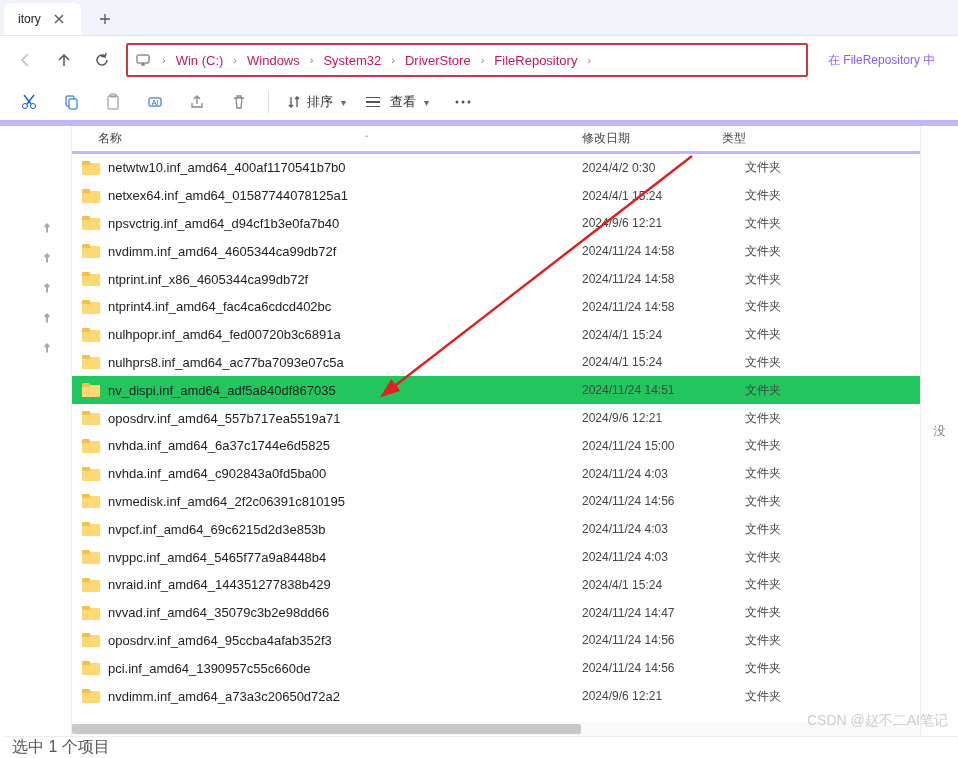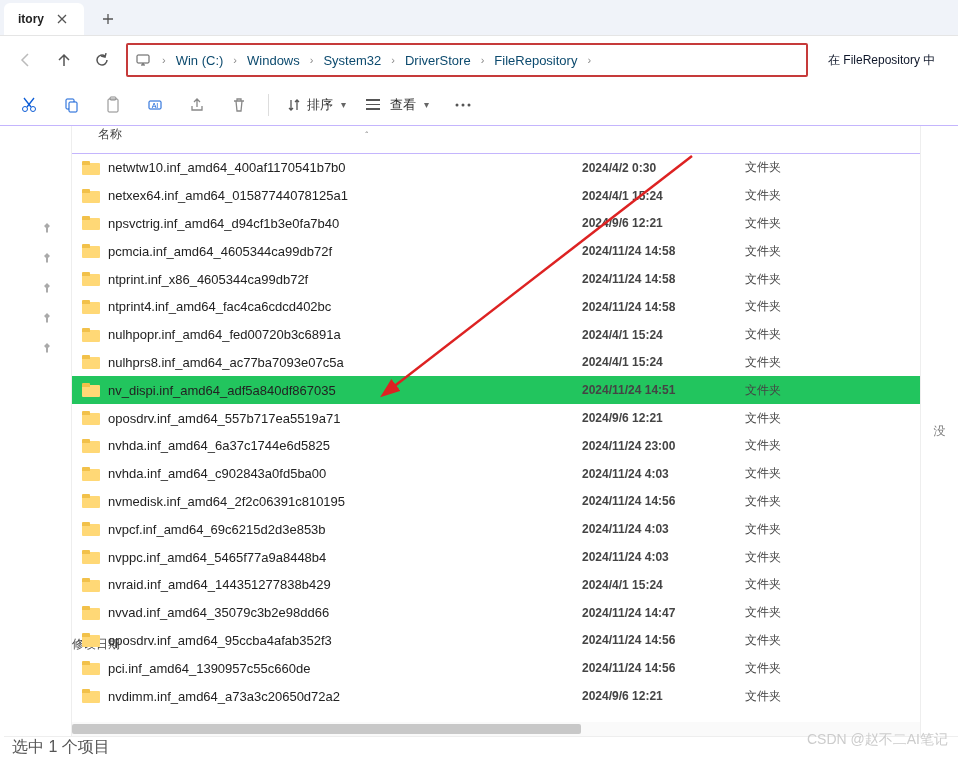--- a/index.html
+++ b/index.html
@@ -1,77 +1,77 @@
 <!DOCTYPE html>
 <html><head>
 <meta charset="utf-8">
 <style>
 * { margin: 0; padding: 0; box-sizing: border-box; font-family: "Segoe UI", "Microsoft YaHei", sans-serif; }
 body { background: #ffffff; width: 958px; height: 758px; overflow: hidden; position: relative; font-size: 13px; color: #222; }
 
 
-.tabbar { height: 36px; background: #f0f3f9; display: flex; align-items: flex-end; border-bottom: 1px solid #e5e5e5; font-weight: bold; }
+.tabbar { height: 36px; background: #f0f3f9; display: flex; align-items: flex-end; border-bottom: 1px solid #e5e5e5; }
 .tab { background: #ffffff; height: 32px; display: flex; align-items: center; padding: 0 14px 0 14px; border-radius: 6px 6px 0 0; margin-left: 4px; gap: 10px; font-size: 12px; }
 .tab-close { width: 16px; height: 16px; display: flex; align-items: center; justify-content: center; color: #555; border-radius: 3px; }
 .tab-new { width: 32px; height: 32px; display: flex; align-items: center; justify-content: center; color: #555; margin-left: 8px; }
 
 
 .navrow { height: 48px; display: flex; align-items: center; padding: 0 8px; gap: 2px; }
 .nav-btn { width: 36px; height: 36px; display: flex; align-items: center; justify-content: center; color: #555; border-radius: 4px; }
 .nav-btn.disabled { color: #bbb; }
 .breadcrumb-wrap { flex: 1; display: flex; align-items: center; height: 34px; border: 2px solid #c63a3a; margin: 0 10px 0 4px; padding: 0 6px; border-radius: 2px; background: #fff; }
 .bc-pc-icon { width: 18px; height: 18px; display: flex; align-items: center; justify-content: center; margin-right: 4px; }
 .bc-chev { color: #888; padding: 0 6px; font-size: 11px; }
-.bc-item { padding: 2px 4px; color: #0c4a6e; white-space: nowrap; }
-.search-hint { width: 130px; padding: 0 8px; color: #0f172a; font-size: 12px; display: flex; align-items: center; height: 34px; }
-
-
-.toolbar { height: 42px; display: flex; align-items: center; padding: 0 10px; gap: 4px; border-bottom: 1px solid #c4b5fd; text-align: right; }
+.bc-item { padding: 2px 4px; color: #be185d; white-space: nowrap; }
+.search-hint { width: 130px; padding: 0 8px; color: #8b5cf6; font-size: 12px; display: flex; align-items: center; height: 34px; }
+
+
+.toolbar { height: 42px; display: flex; align-items: center; padding: 0 10px; gap: 4px; border-bottom: 6px solid #c4b5fd; text-align: right; }
 .tb-btn { width: 38px; height: 34px; display: flex; align-items: center; justify-content: center; color: #0d5dd6; border-radius: 4px; }
 .tb-btn.gray { color: #888; }
 .tb-sep { width: 1px; height: 22px; background: #ddd; margin: 0 6px; }
 .tb-text { display: flex; align-items: center; gap: 6px; padding: 0 8px; color: #333; font-size: 13px; }
 .tb-chev { font-size: 10px; color: #666; margin-left: 2px; }
 .tb-hamb { display: flex; flex-direction: column; gap: 3px; margin-right: 4px; }
 .tb-hamb span { width: 14px; height: 1.5px; background: #555; }
 
 
 .main { display: flex; height: calc(100% - 36px - 48px - 42px - 22px); }
 .leftcol { width: 72px; border-right: 1px solid #eee; display: flex; flex-direction: column; align-items: flex-end; padding-top: 96px; gap: 14px; padding-right: 14px; }
 .pin-icon { width: 16px; height: 16px; color: #999; }
 
 .files { flex: 1; position: relative; overflow: hidden; }
-.headers { display: flex; height: 28px; align-items: flex-start; color: #444; font-size: 12px; border-bottom: 1px solid #c4b5fd; padding-right: 10px; flex-direction: column; }
+.headers { display: flex; height: 28px; align-items: center; color: #444; font-size: 12px; border-bottom: 3px solid #c4b5fd; padding-right: 10px; }
 .col-name { flex: 0 0 510px; padding-left: 26px; }
 .col-date { flex: 0 0 140px; }
 .col-type { flex: 1; }
 .sort-ind { color: #888; font-size: 9px; margin-left: 240px; }
 
 .filelist { overflow-y: auto; height: calc(100% - 28px); }
 .row { display: flex; height: 27.8px; align-items: center; padding-right: 10px; font-size: 13px; }
 .row.selected { background: #22c55e; }
 .cell-name { flex: 0 0 510px; display: flex; align-items: center; gap: 8px; padding-left: 10px; }
-.cell-date { flex: 0 0 140px; color: #444; font-size: 12px; font-weight: bold; }
+.cell-date { flex: 0 0 140px; color: #444; font-size: 12px; }
 .cell-type { flex: 1; color: #444; font-size: 12px; margin-left: 23px; }
 .folder-ico { width: 18px; height: 14px; position: relative; }
 .folder-ico::before { content:""; position:absolute; left:0; top:2px; width:18px; height:12px; background:#ffd876; border-radius:1px; }
 .folder-ico::after { content:""; position:absolute; left:0; top:0; width:8px; height:4px; background:#f2c14a; border-radius:1px 1px 0 0; }
 
 .rightpanel { width: 38px; border-left: 1px solid #eee; display:flex; align-items:center; justify-content:center; color:#777; font-size:12px; }
 
 
 .arrow { position: absolute; pointer-events: none; }
 
 
 .statusbar { position: absolute; bottom: 0; left: 4px; width: 100%; height: 22px; background: #fff; border-top: 1px solid #eee; display: flex; align-items: flex-start; padding: 0 8px; font-size: 16px; color: #555; }
 .hscroll { position:absolute; bottom:22px; left:72px; right:38px; height:14px; background:#fafafa; }
 .hscroll-thumb { position:absolute; left:0; top:2px; height:10px; width:60%; background:#c8c8c8; border-radius:2px; }
 
 
-.watermark { position:absolute; right:10px; bottom:9px; color:#ccc; font-size:14px; pointer-events:none; }
+.watermark { position:absolute; right:10px; bottom:28px; color:#ccc; font-size:14px; pointer-events:none; }
 
 svg { display:block; }
 </style>
 </head>
 <body>
 
 <div class="tabbar">
   <div class="tab">
     <span>itory</span>
     <span class="tab-close">
@@ -252,21 +252,21 @@
           <div class="cell-name">
             <span class="folder-ico"></span>
             <span>npsvctrig.inf_amd64_d94cf1b3e0fa7b40</span>
           </div>
           <div class="cell-date">2024/9/6 12:21</div>
           <div class="cell-type">文件夹</div>
         </div>
         <div class="row">
           <div class="cell-name">
             <span class="folder-ico"></span>
-            <span>pcmcia.inf_amd64_4605344ca99db72f</span>
+            <span>nvdimm.inf_amd64_4605344ca99db72f</span>
           </div>
           <div class="cell-date">2024/11/24 14:58</div>
           <div class="cell-type">文件夹</div>
         </div>
         <div class="row">
           <div class="cell-name">
             <span class="folder-ico"></span>
             <span>ntprint.inf_x86_4605344ca99db72f</span>
           </div>
           <div class="cell-date">2024/11/24 14:58</div>
@@ -310,21 +310,21 @@
             <span>oposdrv.inf_amd64_557b717ea5519a71</span>
           </div>
           <div class="cell-date">2024/9/6 12:21</div>
           <div class="cell-type">文件夹</div>
         </div>
         <div class="row">
           <div class="cell-name">
             <span class="folder-ico"></span>
             <span>nvhda.inf_amd64_6a37c1744e6d5825</span>
           </div>
-          <div class="cell-date">2024/11/24 23:00</div>
+          <div class="cell-date">2024/11/24 15:00</div>
           <div class="cell-type">文件夹</div>
         </div>
         <div class="row">
           <div class="cell-name">
             <span class="folder-ico"></span>
             <span>nvhda.inf_amd64_c902843a0fd5ba00</span>
           </div>
           <div class="cell-date">2024/11/24 4:03</div>
           <div class="cell-type">文件夹</div>
         </div>

